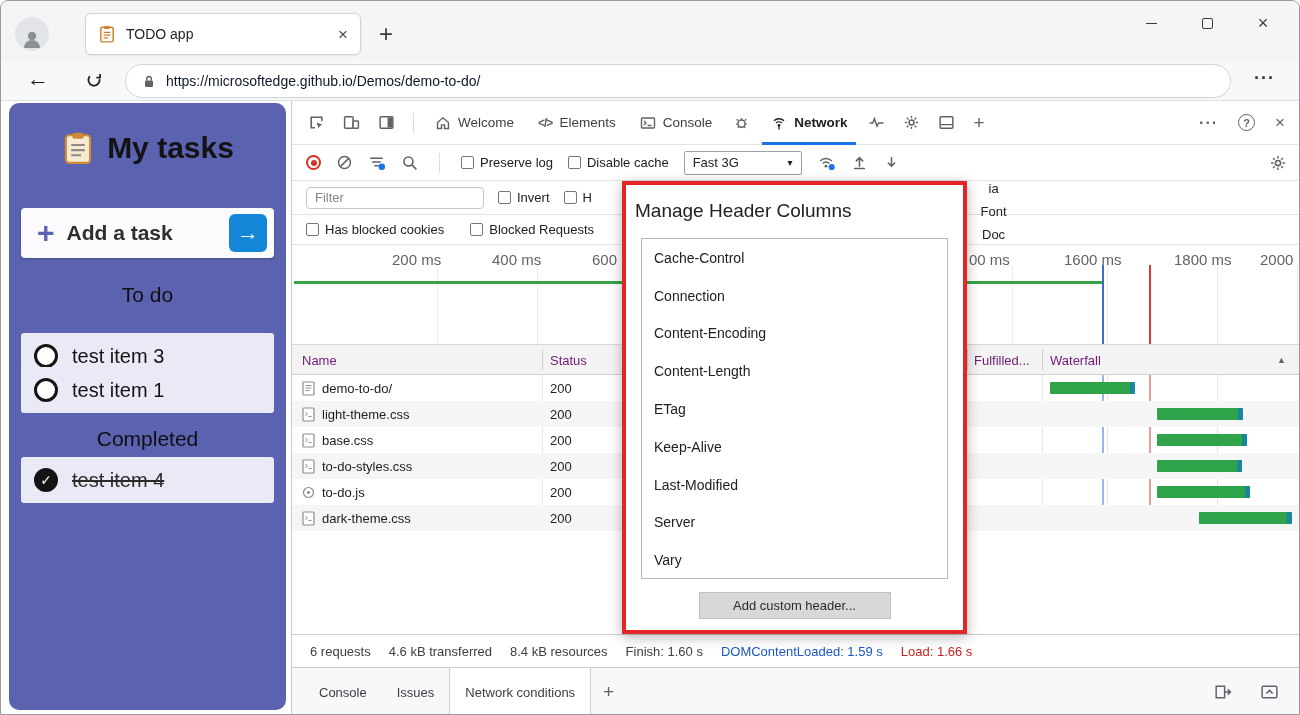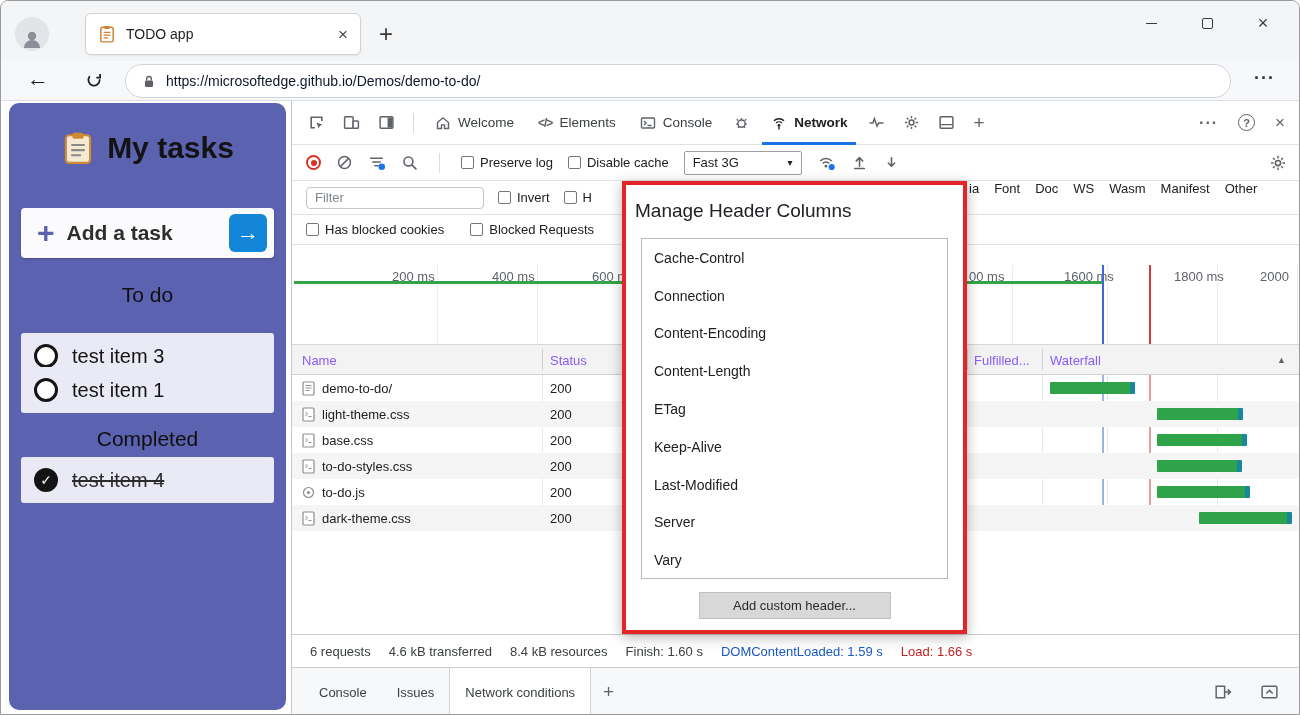--- a/index.html
+++ b/index.html
@@ -86,36 +86,36 @@
                      display: flex; align-items: center; justify-content: space-between; padding: 0 8px; background: #fff; }
   .caret { font-size: 10px; color: #202124; }
   .dt-toolbar .spacer { flex: 1; }
   .pad-r { margin-right: 14px; }
 
   .dt-filterrow { position: absolute; top: 80px; left: 0; right: 0; height: 34px; border-bottom: 1px solid #e3e3e3;
                   display: flex; align-items: center; padding-left: 14px; gap: 14px; }
   .filter-input { width: 178px; height: 22px; border: 1px solid #c6c6c6; border-radius: 4px; padding: 0 8px;
                   font-size: 13px; font-family: inherit; color: #202124; }
   .filter-input::placeholder { color: #80868b; }
-  .chips { position: absolute; left: 677px; top: 0; height: 34px; display: flex; gap: 15px; }
+  .chips { position: absolute; left: 677px; top: 0; height: 34px; display: flex; align-items: center; gap: 8px; flex-direction: column; }
   .chip { font-size: 13px; color: #202124; white-space: nowrap; }
 
   .dt-blockedrow { position: absolute; top: 114px; left: 0; right: 0; height: 30px; border-bottom: 1px solid #e3e3e3;
                    display: flex; align-items: center; padding-left: 14px; gap: 26px; }
 
   .dt-overview { position: absolute; top: 144px; left: 0; right: 0; height: 100px; border-bottom: 1px solid #d8d8d8; background: #fff; }
-  .ov-label { position: absolute; top: 24px; font-size: 13px; color: #5f6368; white-space: nowrap; }
+  .ov-label { position: absolute; top: 6px; font-size: 15px; color: #5f6368; white-space: nowrap; }
   .ov-line { position: absolute; top: 20px; bottom: 0; width: 1px; background: #ececec; }
   .ov-green { position: absolute; left: 2px; width: 810px; top: 36px; height: 3px; background: #35a346; }
   .ov-dcl { position: absolute; left: 810px; top: 20px; bottom: 0; width: 2px; background: #3c6ad1; }
   .ov-load { position: absolute; left: 857px; top: 20px; bottom: 0; width: 2px; background: #d93a35; }
 
   .dt-thead { position: absolute; top: 244px; left: 0; right: 0; height: 30px; background: #f3f3f3;
               border-bottom: 1px solid #cfcfcf; }
-  .th { position: absolute; top: 0; height: 30px; display: flex; align-items: center; font-size: 13px; color: #8b5cf6; }
+  .th { position: absolute; top: 0; height: 30px; display: flex; align-items: center; font-size: 13px; color: #701a75; }
   .th-div { position: absolute; top: 4px; bottom: 4px; width: 1px; background: #d0d0d0; }
   .sort-arrow { position: absolute; left: 985px; top: 10px; font-size: 9px; color: #5f6368; }
 
   .dt-body { position: absolute; top: 274px; left: 0; right: 0; height: 156px; }
   .col-line { position: absolute; top: 0; height: 156px; width: 1px; background: #e7e7e7; }
   .col-line.dcl { background: rgba(60,106,209,.5); width: 2px; }
   .col-line.load { background: rgba(217,58,53,.5); width: 2px; }
   .net-row { height: 26px; display: flex; align-items: center; position: relative; }
   .net-row:nth-child(even) { background: #f5f5f5; }
   .file-ic { margin-left: 10px; flex: none; }

